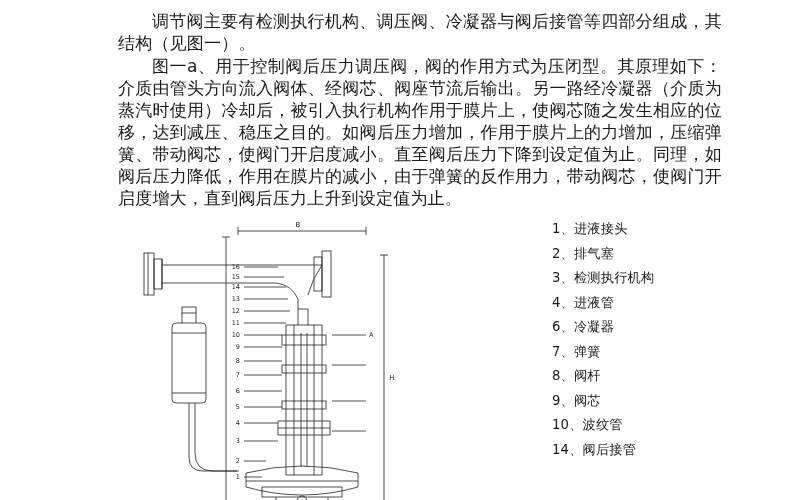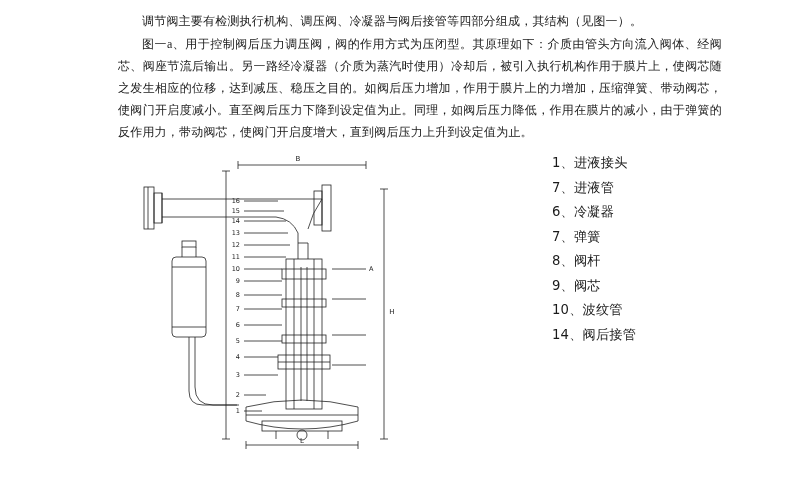--- a/index.html
+++ b/index.html
@@ -15,28 +15,27 @@
     color: #1a1a1a;
   }
   .page {
     position: relative;
     width: 800px;
     height: 500px;
     box-sizing: border-box;
     padding: 10px 78px 0 118px;
   }
   .para {
-    font-size: 12px;
+    font-size: 17px;
     line-height: 22px;
     text-align: justify;
     text-justify: inter-ideograph;
     letter-spacing: 0.2px;
     margin: 0 0 1px 0;
     text-indent: 2em;
-    font-family: Liberation Serif, serif;
   }
   .body-area {
     position: relative;
     margin-top: 6px;
     height: 300px;
   }
   .legend {
     position: absolute;
     right: 0px;
     top: 2px;
@@ -177,21 +176,23 @@
           <text x="114" y="264">1</text>
         </g>
         <g fill="#222" stroke="none" font-size="6.5" font-family="DejaVu Sans, sans-serif" text-anchor="start">
           <text x="243" y="122">A</text>
         </g>
       </svg>
     </div>
 
     <div class="legend">
       <div class="legend-item">1、进液接头</div>
-      <div class="legend-item">7、进液管</div>
+      <div class="legend-item">2、排气塞</div>
+      <div class="legend-item">3、检测执行机构</div>
+      <div class="legend-item">4、进液管</div>
       <div class="legend-item">6、冷凝器</div>
       <div class="legend-item">7、弹簧</div>
       <div class="legend-item">8、阀杆</div>
       <div class="legend-item">9、阀芯</div>
       <div class="legend-item">10、波纹管</div>
       <div class="legend-item">14、阀后接管</div>
 
     </div>
 
   </div>

